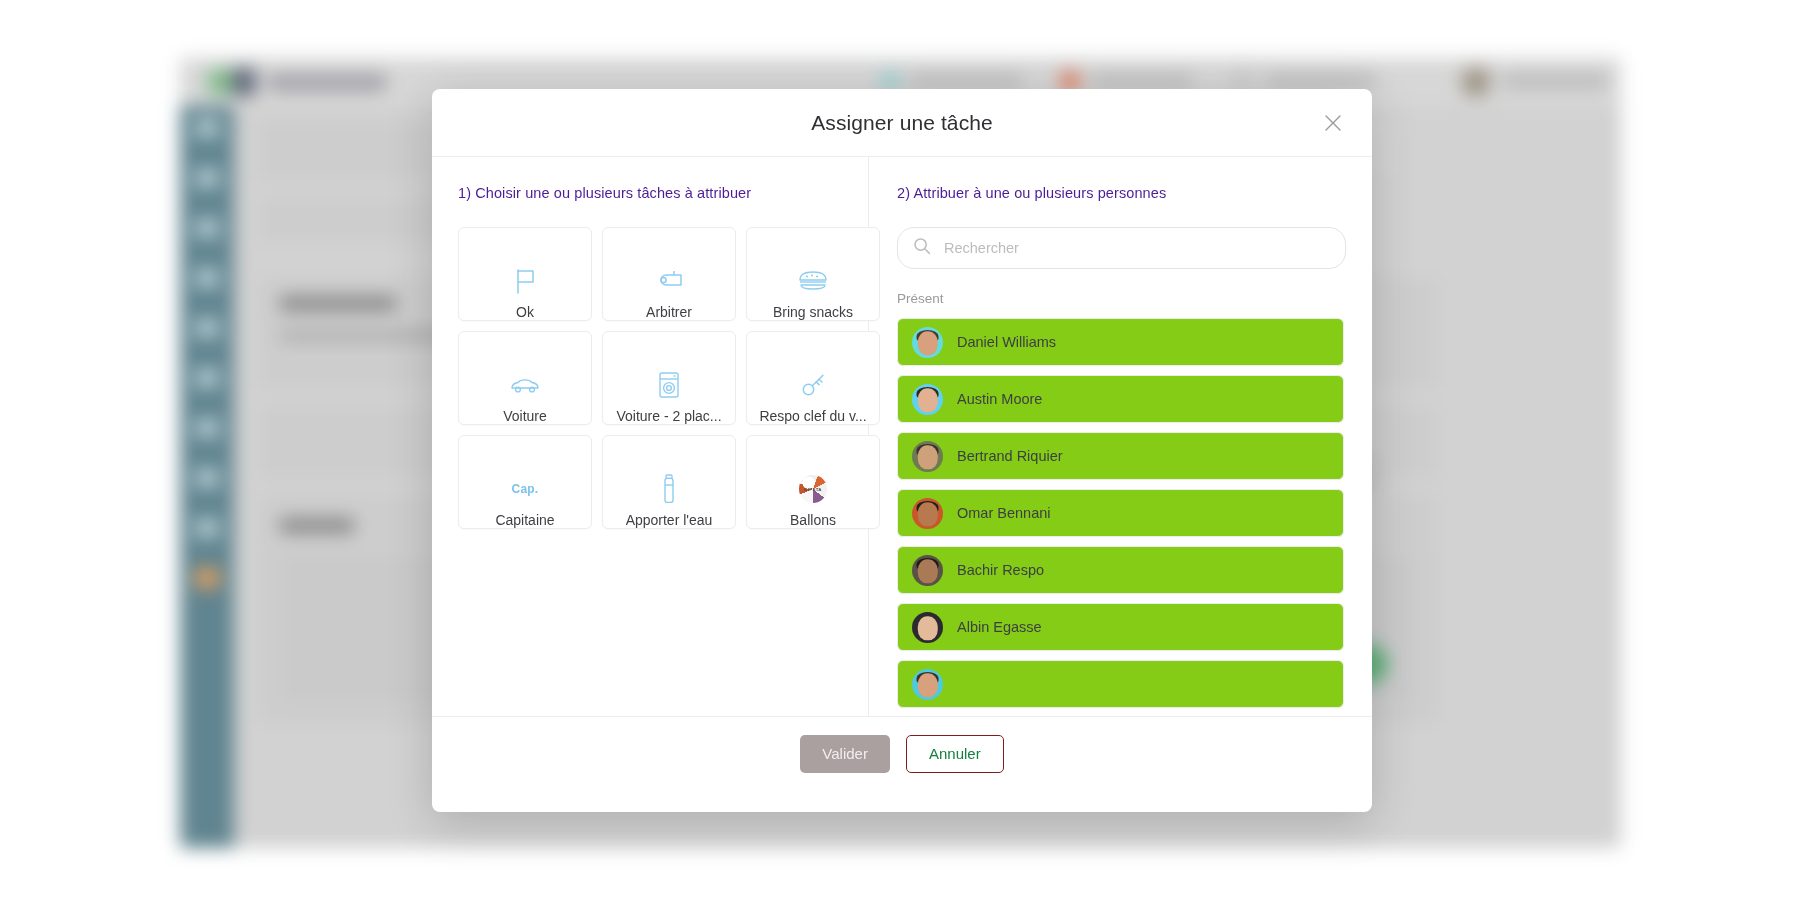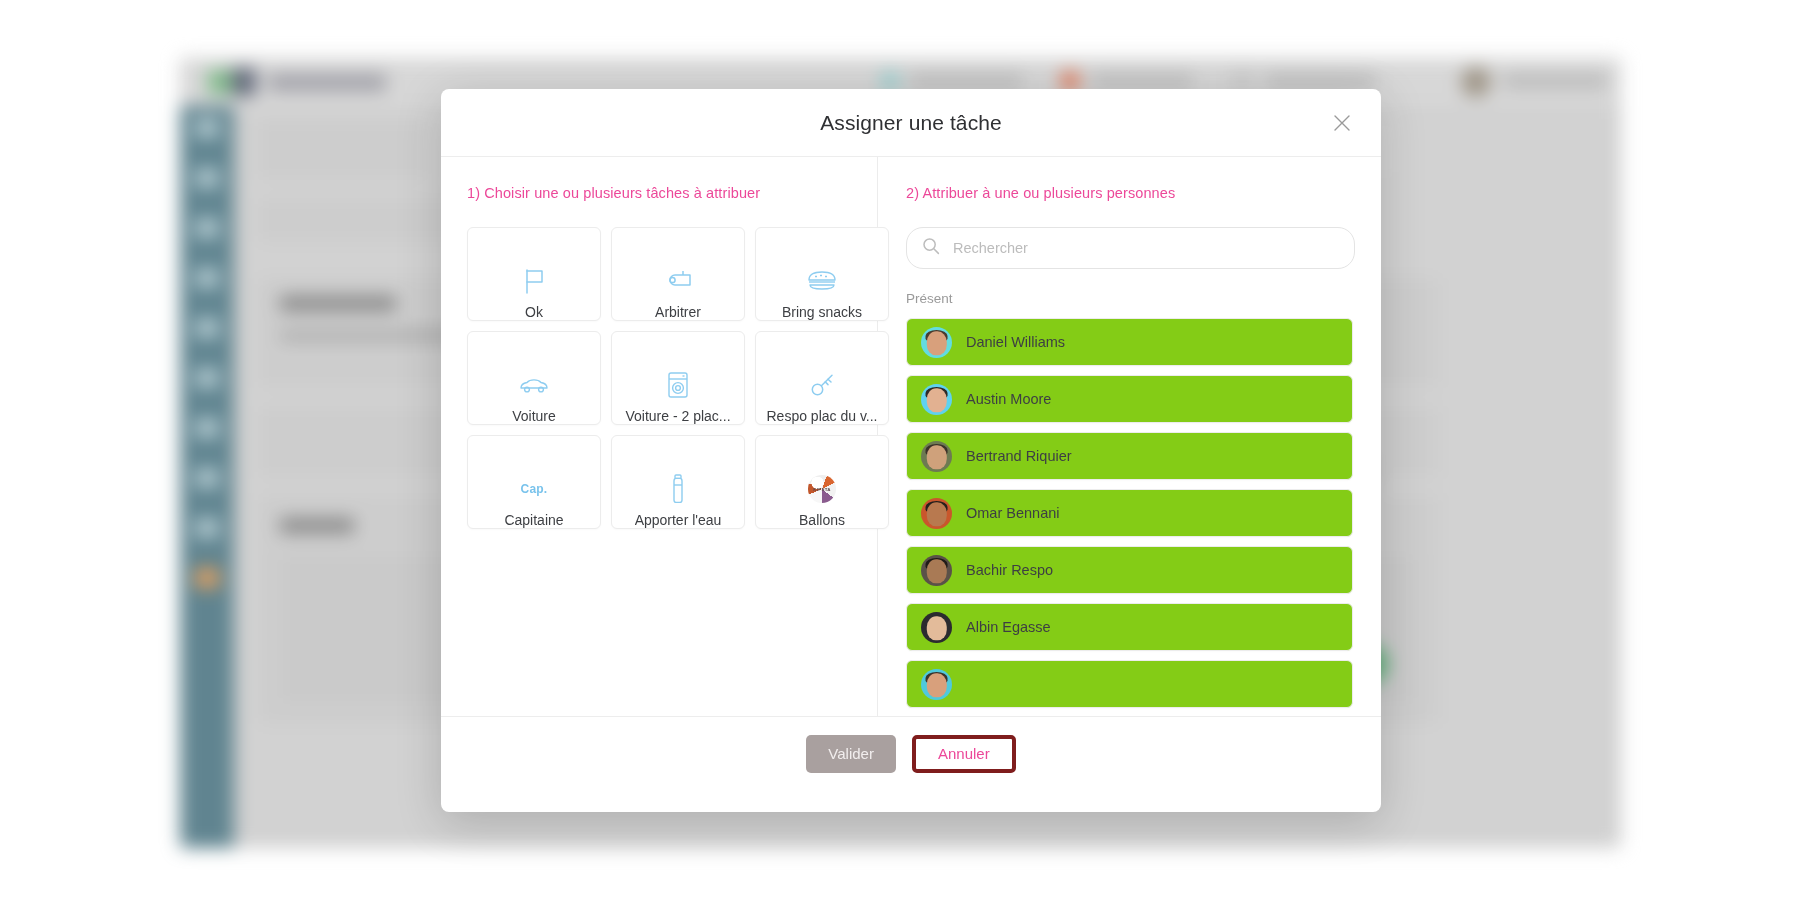--- a/index.html
+++ b/index.html
@@ -53,21 +53,21 @@
 
   
   .veil {
     position: absolute; inset: 0;
     background: rgba(255,255,255,0.18);
   }
 
   
   .modal {
     position: absolute;
-    left: 441px; top: 89px;
+    left: 432px; top: 89px;
     width: 940px; height: 723px;
     background: #ffffff;
     border-radius: 8px;
     box-shadow: 0 10px 46px rgba(0,0,0,0.18);
     display: flex;
     flex-direction: column;
   }
   .modal-header {
     position: relative;
     height: 68px;
@@ -102,21 +102,21 @@
   }
   .col-right {
     flex: 1 1 auto;
     padding: 28px 26px 0 28px;
     display: flex;
     flex-direction: column;
     min-height: 0;
   }
   .step-label {
     font-size: 14.5px;
-    color: #ec4899;
+    color: #4c1d95;
     margin-bottom: 26px;
     letter-spacing: .1px;
   }
 
   
   .tiles {
     display: grid;
     grid-template-columns: repeat(3, 134px);
     gap: 10px 10px;
   }
@@ -258,22 +258,22 @@
     font-family: Liberation Sans, sans-serif;
     cursor: pointer;
   }
   .btn-primary {
     background: #a9a09f;
     color: #f2eeee;
     border: none;
   }
   .btn-secondary {
     background: #fff;
-    color: #ec4899;
-    border: 4px solid #7f1d1d;
+    color: #15803d;
+    border: 1px solid #7f1d1d;
   }
 </style>
 </head>
 <body>
 
 <div class="app-backdrop">
   <div class="bg-topbar">
     <div class="bg-logo-green"></div>
     <div class="bg-logo-dark"></div>
     <div class="bg-logo-text"></div>
@@ -401,21 +401,21 @@
 
         <div class="tile">
           <div class="tile-icon">
             <svg width="28" height="28" viewBox="0 0 28 28" fill="none" stroke="#8ecdf0" stroke-width="1.5" stroke-linecap="round" stroke-linejoin="round">
               <circle cx="9.5" cy="18.5" r="5.2"></circle>
               <path d="M13.4 14.8 L24 4.2"></path>
               <path d="M20 8.2 L23 11"></path>
               <path d="M17.3 10.9 L20 13.6"></path>
             </svg>
           </div>
-          <div class="tile-label">Respo plac du v...</div>
+          <div class="tile-label">Respo clef du v...</div>
         </div>
 
         <div class="tile">
           <div class="tile-icon">
             <span class="cap-badge">Cap.</span>
           </div>
           <div class="tile-label">Capitaine</div>
         </div>
 
         <div class="tile">

